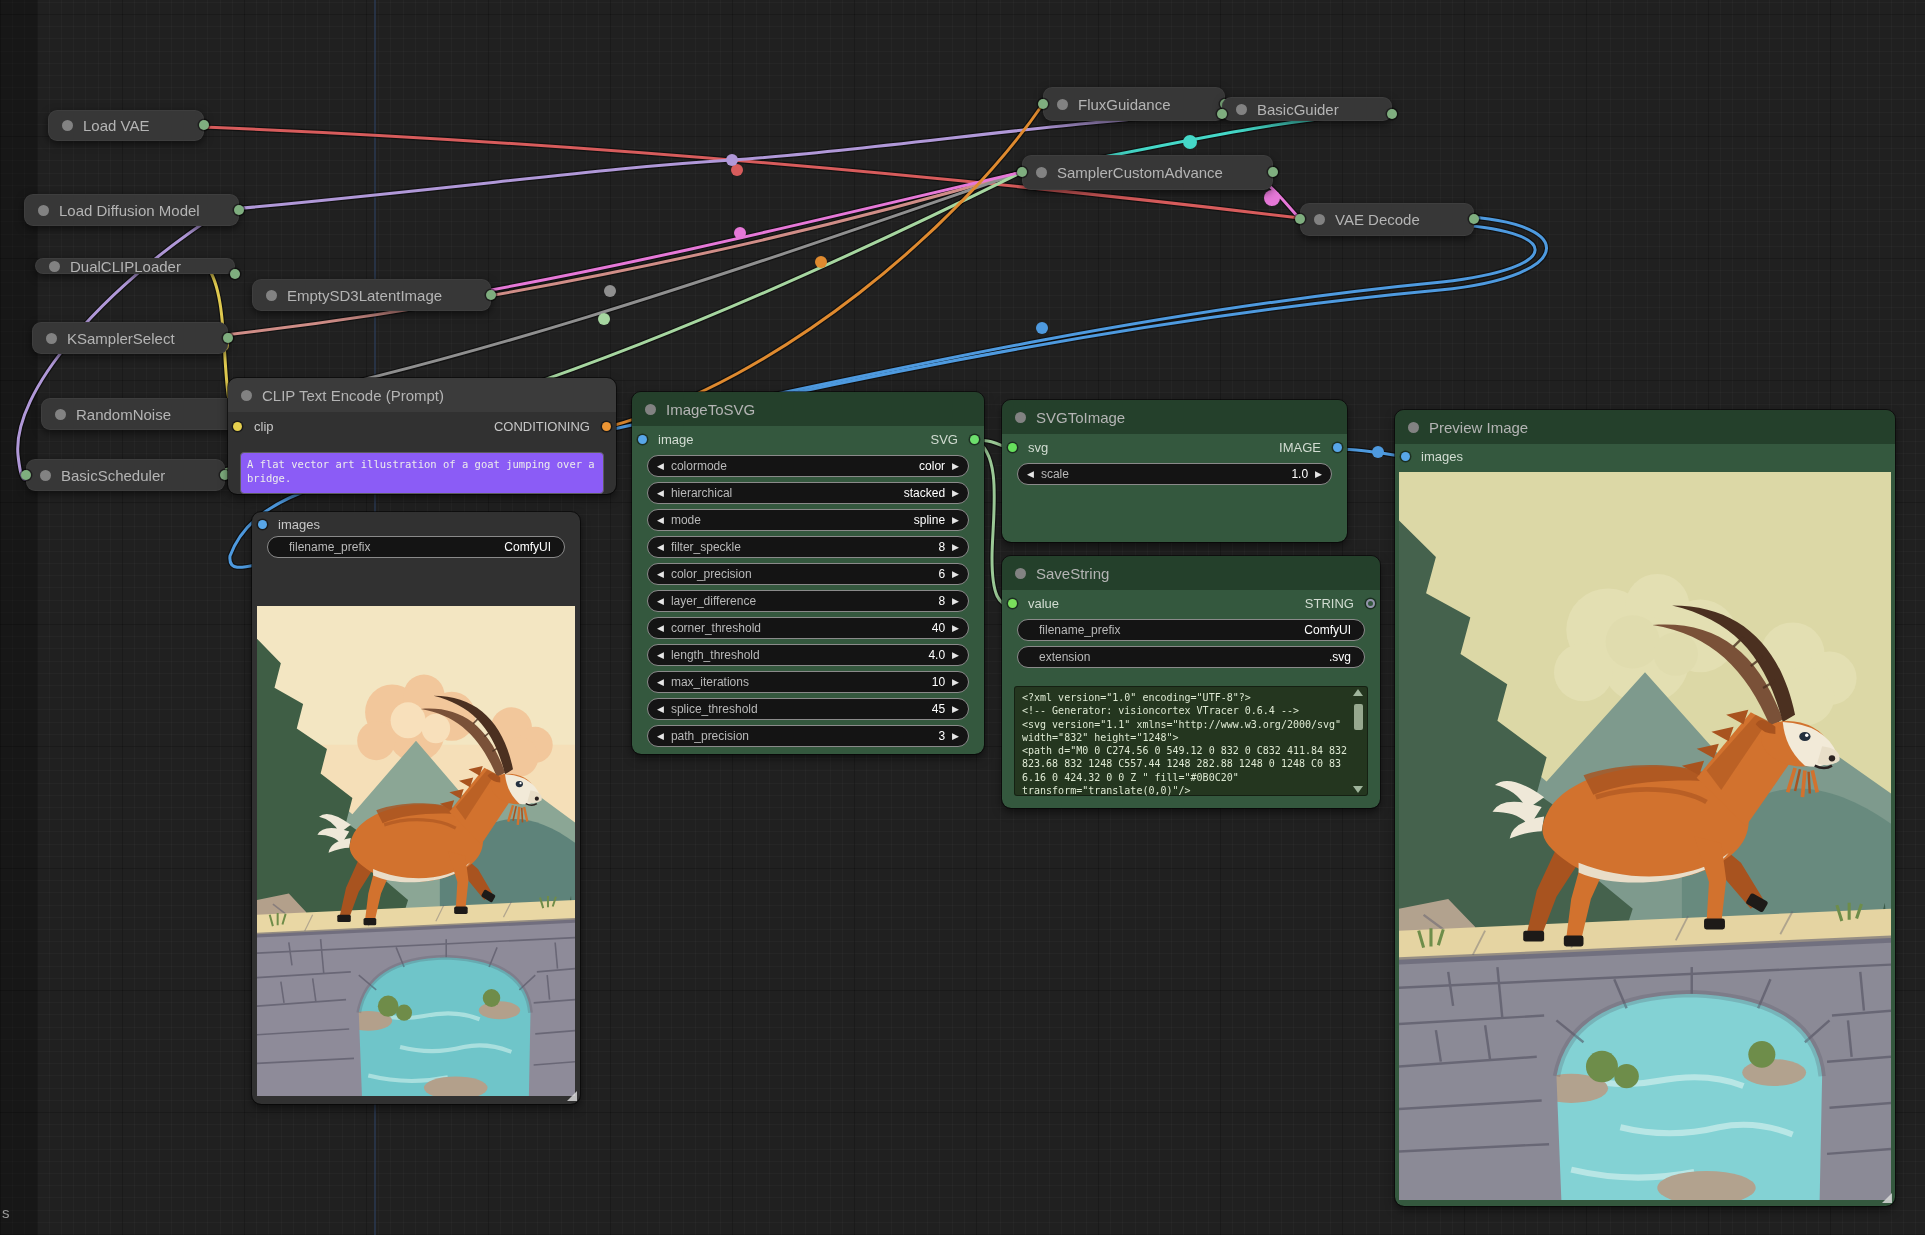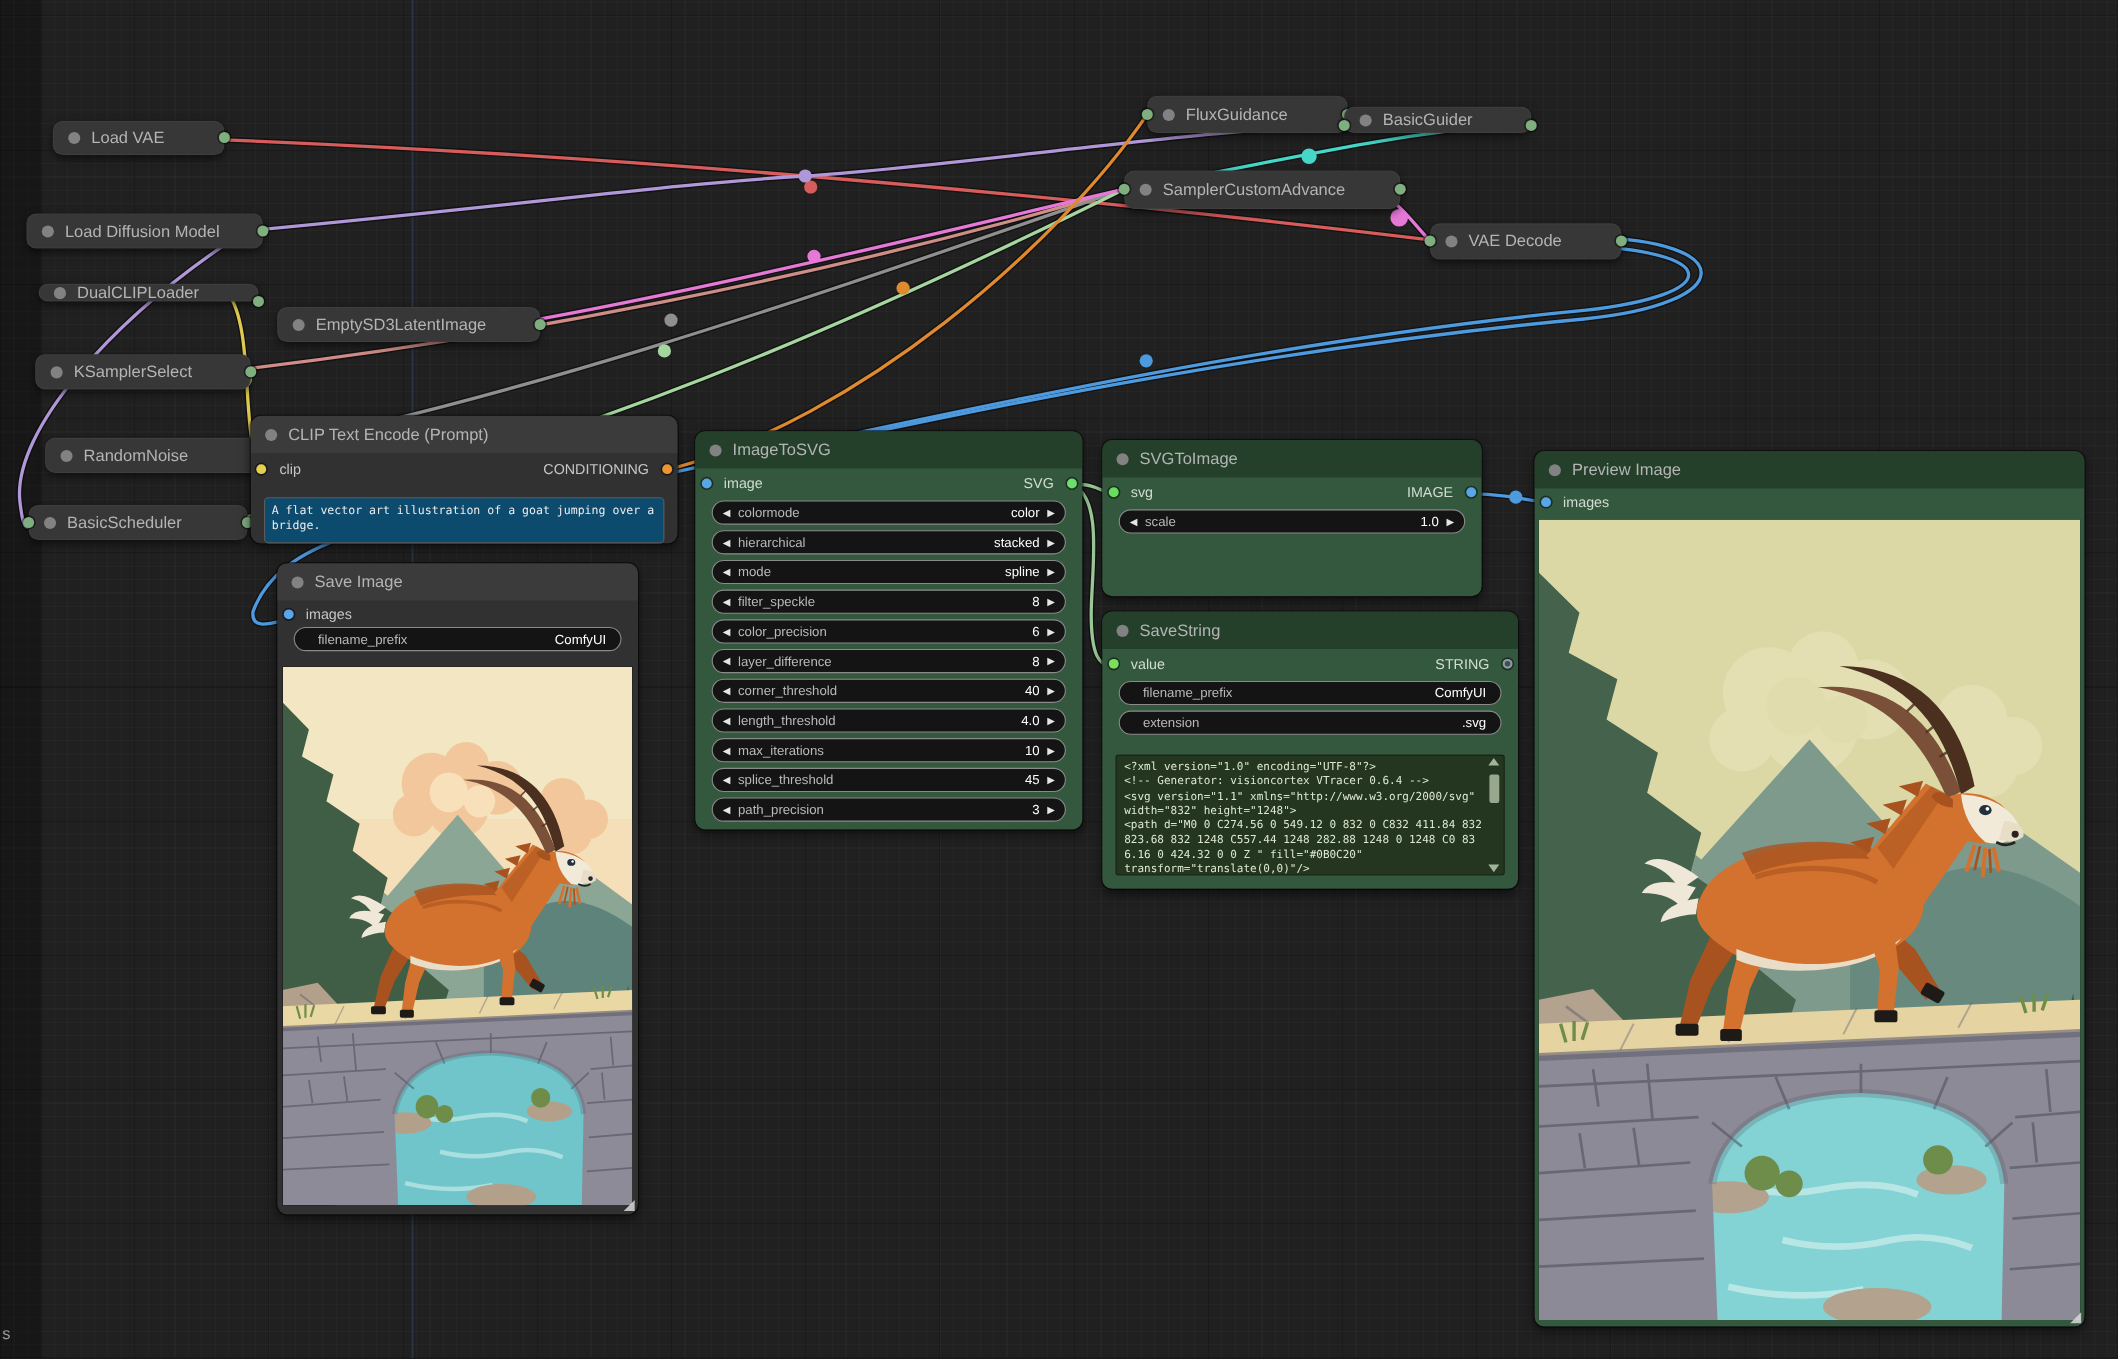--- a/index.html
+++ b/index.html
@@ -46,21 +46,21 @@
   .pill{position:relative;height:22px;border-radius:12px;background:#141414;
     border:1px solid #8a8a8a;display:flex;align-items:center;padding:0 9px;
     font-size:12px;color:#c2c2c2;box-sizing:border-box;}
   .pill .arrow{color:#e6e6e6;font-size:9px;line-height:1;}
   .pill .wlabel{margin-left:7px;margin-right:auto;color:#b9b9b9;white-space:nowrap;}
   .pill .wvalue{margin-right:7px;color:#fff;white-space:nowrap;}
   .pill.noarrow .wlabel{margin-left:12px;}
   .pill.noarrow .wvalue{margin-right:4px;}
   .widgets{display:flex;flex-direction:column;gap:5px;padding:3px 15px 0 15px;}
 
-  .prompt-box{position:absolute;left:12px;right:12px;background:#0c4a6e;border:1px solid #5c5c5c;
+  .prompt-box{position:absolute;left:12px;right:12px;background:#8b5cf6;border:1px solid #5c5c5c;
     border-radius:4px;color:#ececec;font-family:"DejaVu Sans Mono",monospace;font-size:10.5px;
     line-height:1.35;padding:4px 6px;white-space:pre-wrap;}
   .xml-box{position:absolute;background:#24361f;border:1px solid rgba(0,0,0,.4);border-radius:3px;
     color:#dde8d2;font-family:"DejaVu Sans Mono",monospace;font-size:10px;line-height:1.33;
     padding:4px 18px 4px 7px;white-space:pre-wrap;word-break:break-all;box-sizing:border-box;}
   .sbar{position:absolute;right:3px;top:3px;bottom:3px;width:12px;display:flex;flex-direction:column;align-items:center;}
   .sbar .up{width:0;height:0;border-left:5px solid transparent;border-right:5px solid transparent;border-bottom:7px solid #9fb49b;}
   .sbar .dn{width:0;height:0;border-left:5px solid transparent;border-right:5px solid transparent;border-top:7px solid #9fb49b;margin-top:auto;}
   .sbar .thumb{width:9px;height:26px;background:#97a88f;margin-top:8px;border-radius:2px;}
 
@@ -212,24 +212,20 @@
     <div class="ports">
       <span class="pdot sm" style="left:5px;top:10px;background:#e5cf4e"></span>
       <span class="in-label">clip</span>
       <span class="out-label">CONDITIONING</span>
       <span class="pdot sm" style="right:5px;top:10px;background:#eb9534"></span>
     </div>
     <div class="prompt-box" style="top:74px;height:32px">A flat vector art illustration of a goat jumping over a bridge.</div>
   </div>
 
   <div class="node node-gray" style="left:252px;top:512px;width:328px;height:592px">
-    <div class="nheader">
-      <span class="tdot"></span>
-      <span class="title">Save Image</span>
-    </div>
     <div class="ports" style="height:24px">
       <span class="pdot sm" style="left:6px;top:8px;background:#58a6e8"></span>
       <span class="in-label">images</span>
     </div>
     <div class="widgets" style="padding-top:0">
       <div class="pill noarrow">
         <span class="wlabel">filename_prefix</span>
         <span class="wvalue">ComfyUI</span>
       </div>
     </div>

